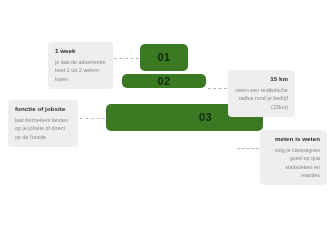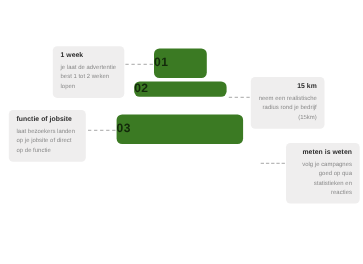--- a/index.html
+++ b/index.html
@@ -20,32 +20,33 @@
     background: #ffffff;
   }
 
   
   .bar {
     position: absolute;
     background: #3b7a23;
     border-radius: 5px;
     display: flex;
     align-items: center;
+    justify-content: center;
   }
   .bar-label {
     font-size: 11px;
     font-weight: 700;
     letter-spacing: 0.4px;
     color: #13290b;
     line-height: 1;
   }
 
   #bar-1 { left: 140px; top: 44px;  width: 48px;  height: 27px; }
   #bar-2 { left: 122px; top: 74px;  width: 84px;  height: 14px; }
-  #bar-3 { left: 106px; top: 104px; width: 115px; height: 27px; }
+  #bar-3 { left: 106px; top: 104px; width: 115px; height: 27px; padding-left: 42px; }
   #bar-4 { left: 92px;  top: 134px; width: 143px; height: 28px; }
 
   
   .callout {
     position: absolute;
     background: #efeeee;
     border-radius: 4px;
     padding: 5px 7px 6px 7px;
     box-sizing: border-box;
   }

